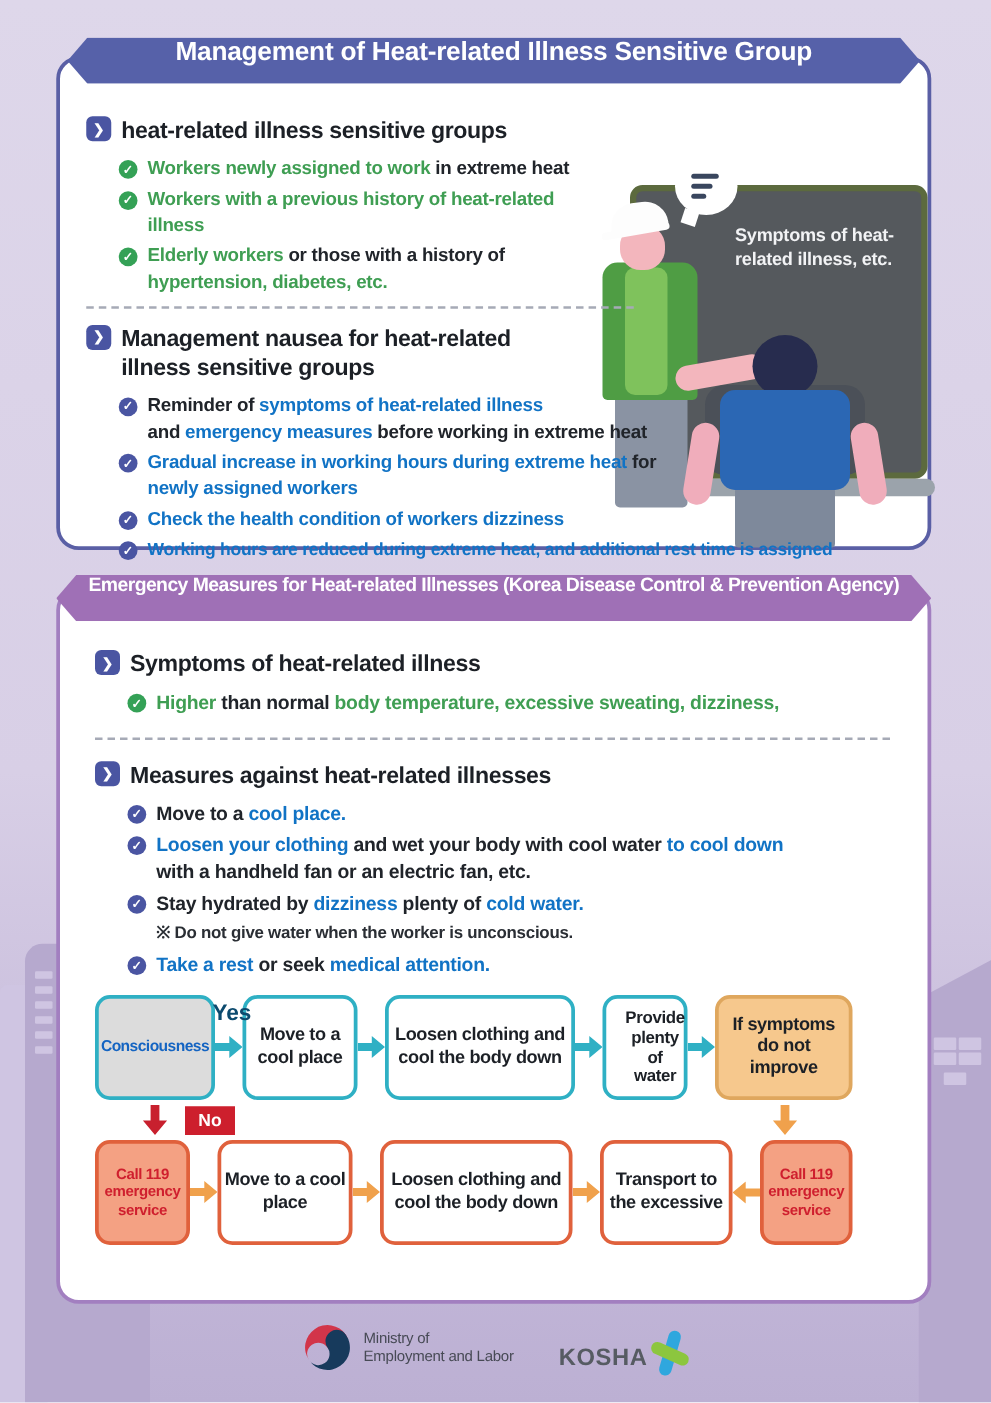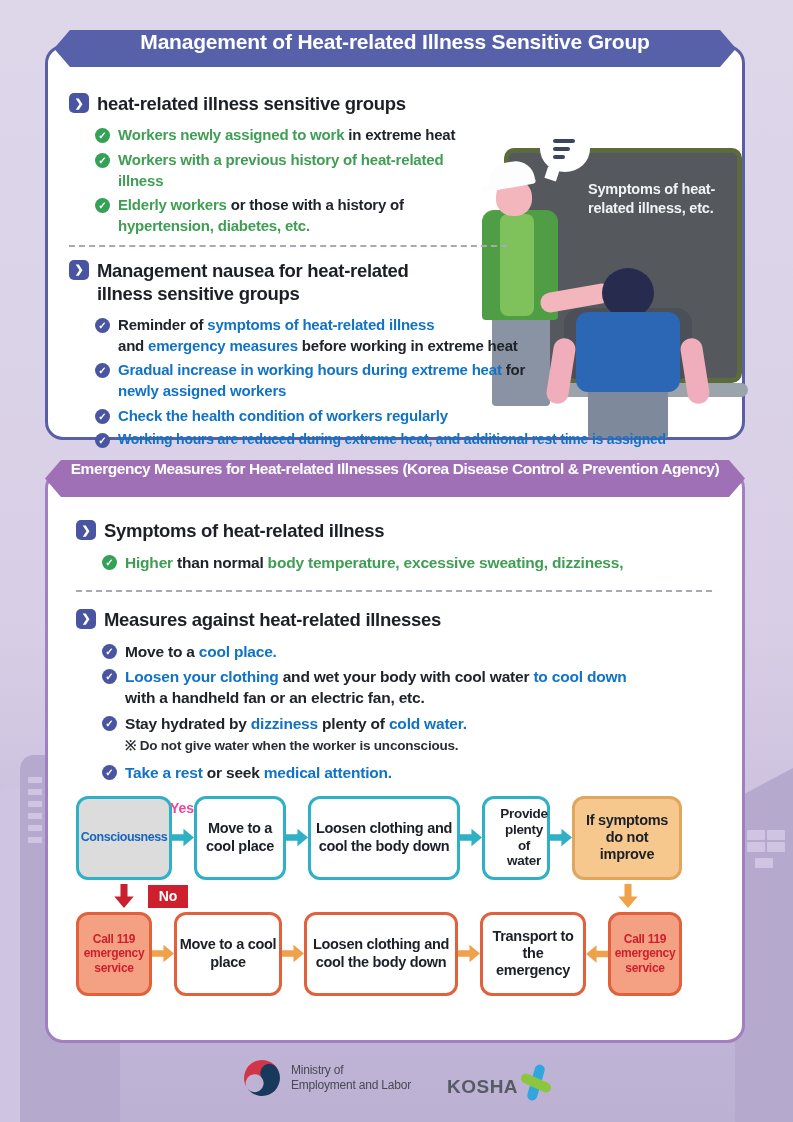--- a/index.html
+++ b/index.html
@@ -76,21 +76,21 @@
           font-weight:bold; font-size:14.5px; line-height:1.18; letter-spacing:-0.3px; color:#1c2026; padding:2px; background:#fff; }
   .teal  { border:3px solid #2fb0c4; }
   .oran  { border:3px solid #e0613c; }
   .fbox.gray   { background:#dcdcdc; color:#1464c2; font-size:12.5px; letter-spacing:-0.45px; }
   .fbox.tan    { background:#f6c88d; border:3px solid #dfa75e; }
   .fbox.salmon { background:#f4a183; border:3px solid #e0613c; color:#cf1f2e; font-size:12px; letter-spacing:-0.3px; }
   .arr { flex:0 0 auto; width:22px; height:20px;
          clip-path:polygon(0 34%, 52% 34%, 52% 6%, 100% 50%, 52% 94%, 52% 66%, 0 66%); }
   .arr.tealc { background:#2fb0c4; } .arr.oranc { background:#f0a14c; } .arr.left { transform:rotate(180deg); }
   .arr-wrap { position:relative; }
-  .yes { position:absolute; top:-28px; left:-2px; font-size:14px; font-weight:bold; color:#ec4899; }
+  .yes { position:absolute; top:-28px; left:-2px; font-size:18px; font-weight:bold; color:#0c4a6e; }
   .fmid { position:relative; height:32px; }
   .arr-down { position:absolute; width:24px; height:22px; clip-path:polygon(0 34%, 52% 34%, 52% 6%, 100% 50%, 52% 94%, 52% 66%, 0 66%); }
   .arr-down.redc  { left:36px; top:5px; background:#c8202e; transform:rotate(90deg); }
   .arr-down.oranc2{ left:540px; top:5px; background:#f0a14c; transform:rotate(90deg); }
   .no-badge { position:absolute; left:72px; top:5px; width:40px; height:23px; background:#cd1f2d; color:#fff;
               font-size:14px; font-weight:bold; display:flex; align-items:center; justify-content:center; }
   .w96{width:96px;} .w92{width:92px;} .w152{width:152px;} .w68{width:68px; font-size:13.5px;padding-left:18px;} .w110{width:110px;}
   .w76{width:76px;} .w108{width:108px;} .w154{width:154px;} .w106{width:106px;} .w74{width:74px;}
 
   
@@ -164,21 +164,21 @@
         <li class="t-item">
           <span class="ck b">✓</span>
           <span class="itxt"><span class="dk">Reminder of </span><span class="bl">symptoms of heat-related illness</span><br><span class="dk">and </span><span class="bl">emergency measures</span><span class="dk"> before working in extreme heat</span></span>
         </li>
         <li class="t-item">
           <span class="ck b">✓</span>
           <span class="itxt"><span class="bl">Gradual increase in working hours during extreme heat</span><span class="dk"> for</span><br><span class="bl">newly assigned workers</span></span>
         </li>
         <li class="t-item">
           <span class="ck b">✓</span>
-          <span class="itxt"><span class="bl">Check the health condition of workers regularly</span></span>
+          <span class="itxt"><span class="bl">Check the health condition of workers dizziness</span></span>
         </li>
         <li class="t-item">
           <span class="ck b">✓</span>
           <span class="itxt" style="font-size:14px; white-space:nowrap;"><span class="bl">Working hours are reduced during extreme heat, and additional rest time is assigned</span></span>
         </li>
       </ul>
     </div>
 
     <div class="illus">
       <div class="board"></div>
@@ -274,21 +274,21 @@
           <div class="arr-down oranc2"></div>
         </div>
 
         <div class="frow">
           <div class="fbox salmon w76">Call 119 emergency service</div>
           <div class="arr oranc"></div>
           <div class="fbox oran w108">Move to a cool place</div>
           <div class="arr oranc"></div>
           <div class="fbox oran w154">Loosen clothing and cool the body down</div>
           <div class="arr oranc"></div>
-          <div class="fbox oran w106">Transport to the emergency</div>
+          <div class="fbox oran w106">Transport to the excessive</div>
           <div class="arr oranc left"></div>
           <div class="fbox salmon w74">Call 119 emergency service</div>
         </div>
       </div>
     </div>
   </section>
 
   <footer class="footer">
     <svg width="38" height="38" viewBox="0 0 36 36">
       <g transform="rotate(-35 18 18)">

